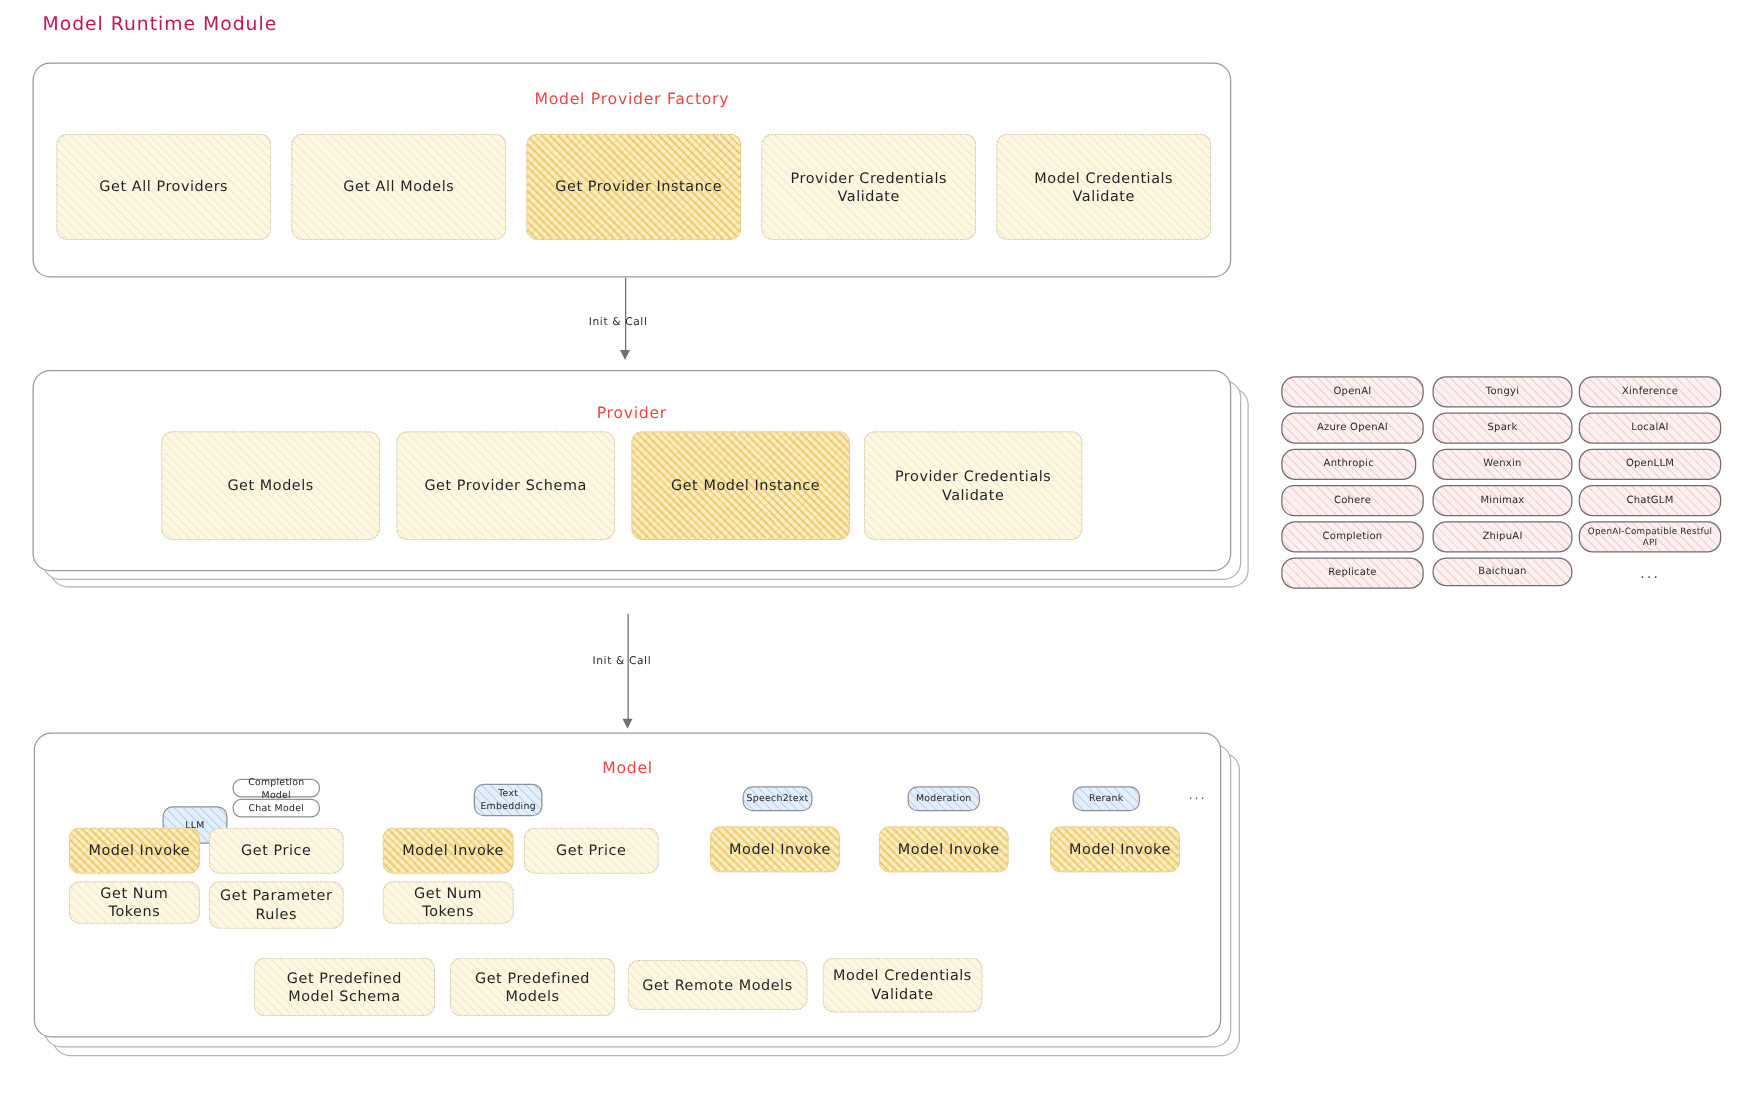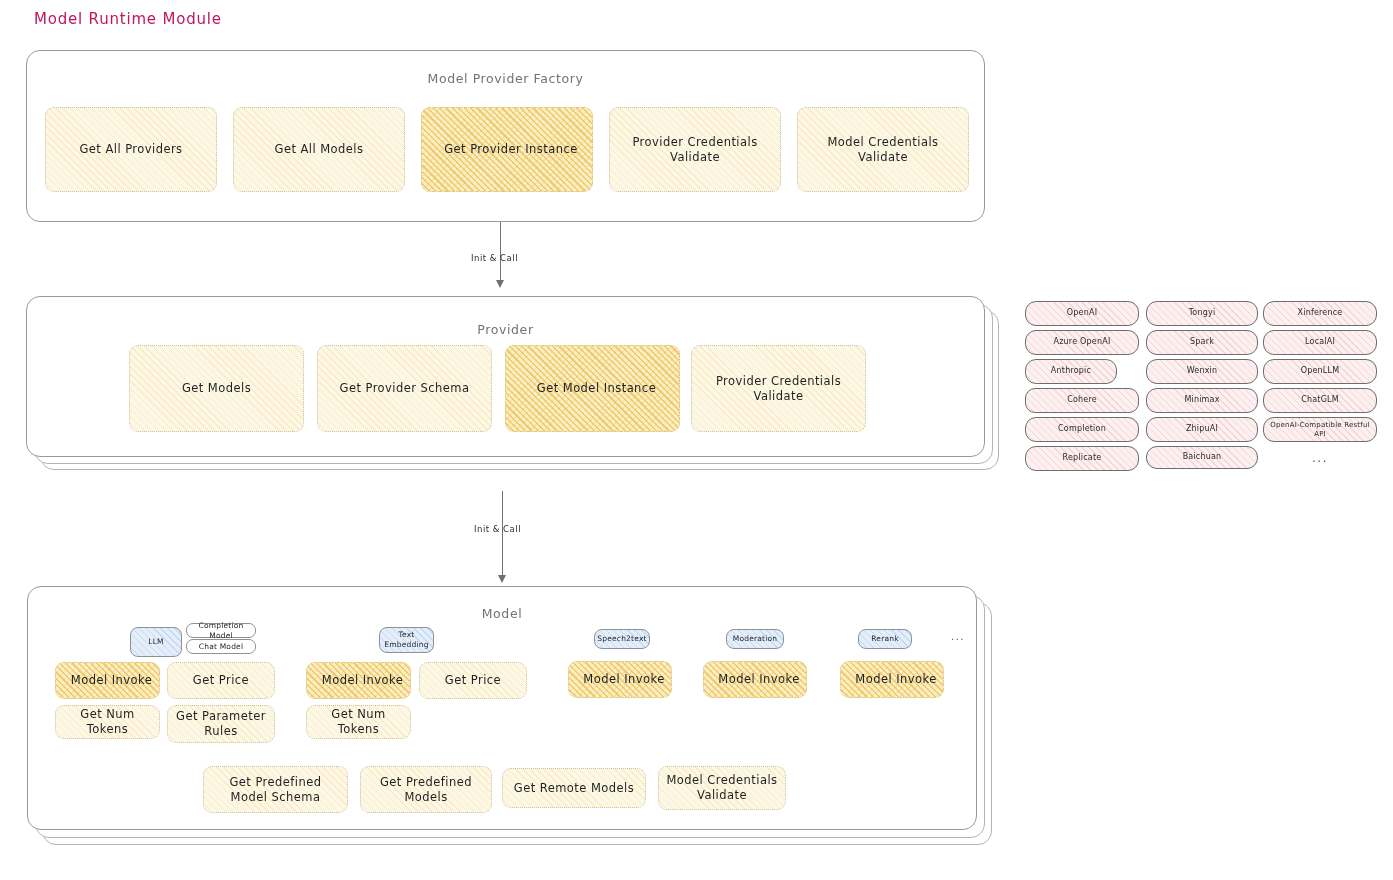--- a/index.html
+++ b/index.html
@@ -21,21 +21,21 @@
     position:absolute;background:#fff;
     border:1.1px solid #9a9a9e;border-radius:14px;
     box-sizing:border-box;
   }
   .stack-l{
     position:absolute;background:#fff;
     border:1px solid #b4b4b8;border-radius:14px;box-sizing:border-box;
   }
   .card-title{
     position:absolute;left:0;right:0;text-align:center;
-    font-size:12.5px;letter-spacing:.6px;color:#737373;
+    font-size:12.5px;letter-spacing:.6px;color:#ef4444;
   }
 
   
   .node{
     position:absolute;box-sizing:border-box;
     display:flex;align-items:center;justify-content:center;
     text-align:center;line-height:1.28;
     border-radius:9px;
     font-size:11.5px;letter-spacing:.45px;color:#1f2023;
     padding:4px 6px;
@@ -122,21 +122,21 @@
 <div class="sketch-card" style="left:26px;top:296px;width:959px;height:161px;">
   <div class="card-title hand" style="top:25px;">Provider</div>
 </div>
 <div class="node n-cream hand" style="left:129px;top:345px;width:175px;height:87px;">Get Models</div>
 <div class="node n-cream hand" style="left:317px;top:345px;width:175px;height:87px;">Get Provider Schema</div>
 <div class="node n-amber hand" style="left:505px;top:345px;width:175px;height:87px;">Get Model Instance</div>
 <div class="node n-cream hand" style="left:691px;top:345px;width:175px;height:87px;">Provider Credentials Validate</div>
 
 <div class="node n-rose hand" style="left:1025px;top:301px;width:114px;height:25px;">OpenAI</div>
 <div class="node n-rose hand" style="left:1025px;top:330px;width:114px;height:25px;">Azure OpenAI</div>
-<div class="node n-rose hand" style="left:1025px;top:359px;width:92px;height:25px;">Anthropic</div>
+<div class="node n-rose hand" style="left:1025px;top:359px;width:108px;height:25px;">Anthropic</div>
 <div class="node n-rose hand" style="left:1025px;top:388px;width:114px;height:25px;border-radius:10px;">Cohere</div>
 <div class="node n-rose hand" style="left:1025px;top:417px;width:114px;height:25px;">Completion</div>
 <div class="node n-rose hand" style="left:1025px;top:446px;width:114px;height:25px;">Replicate</div>
 
 <div class="node n-rose hand" style="left:1146px;top:301px;width:112px;height:25px;">Tongyi</div>
 <div class="node n-rose hand" style="left:1146px;top:330px;width:112px;height:25px;">Spark</div>
 <div class="node n-rose hand" style="left:1146px;top:359px;width:112px;height:25px;">Wenxin</div>
 <div class="node n-rose hand" style="left:1146px;top:388px;width:112px;height:25px;">Minimax</div>
 <div class="node n-rose hand" style="left:1146px;top:417px;width:112px;height:25px;">ZhipuAI</div>
 <div class="node n-rose hand" style="left:1146px;top:446px;width:112px;height:23px;">Baichuan</div>
@@ -153,21 +153,21 @@
   <div class="arrow-head" style="top:84px;"></div>
 </div>
 <div class="arrow-label hand" style="left:474px;top:524px;">Init &amp; Call</div>
 
 <div class="stack-l" style="left:42px;top:602px;width:950px;height:243px;"></div>
 <div class="stack-l" style="left:35px;top:595px;width:950px;height:243px;"></div>
 <div class="sketch-card" style="left:27px;top:586px;width:950px;height:244px;">
   <div class="card-title hand" style="top:19px;">Model</div>
 </div>
 
-<div class="node n-blue hand" style="left:130px;top:627px;width:52px;height:30px;">LLM</div>
+<div class="node n-blue hand" style="left:130px;top:645px;width:52px;height:30px;">LLM</div>
 <div class="node n-plain hand" style="left:186px;top:623px;width:70px;height:15px;">Completion Model</div>
 <div class="node n-plain hand" style="left:186px;top:639px;width:70px;height:15px;">Chat Model</div>
 
 <div class="node n-blue hand" style="left:379px;top:627px;width:55px;height:26px;">Text Embedding</div>
 <div class="node n-blue hand" style="left:594px;top:629px;width:56px;height:20px;">Speech2text</div>
 <div class="node n-blue hand" style="left:726px;top:629px;width:58px;height:20px;">Moderation</div>
 <div class="node n-blue hand" style="left:858px;top:629px;width:54px;height:20px;">Rerank</div>
 <div class="ellipsis hand" style="left:951px;top:631px;font-size:10px;">...</div>
 
 <div class="node n-amber hand" style="left:55px;top:662px;width:105px;height:37px;">Model Invoke</div>

